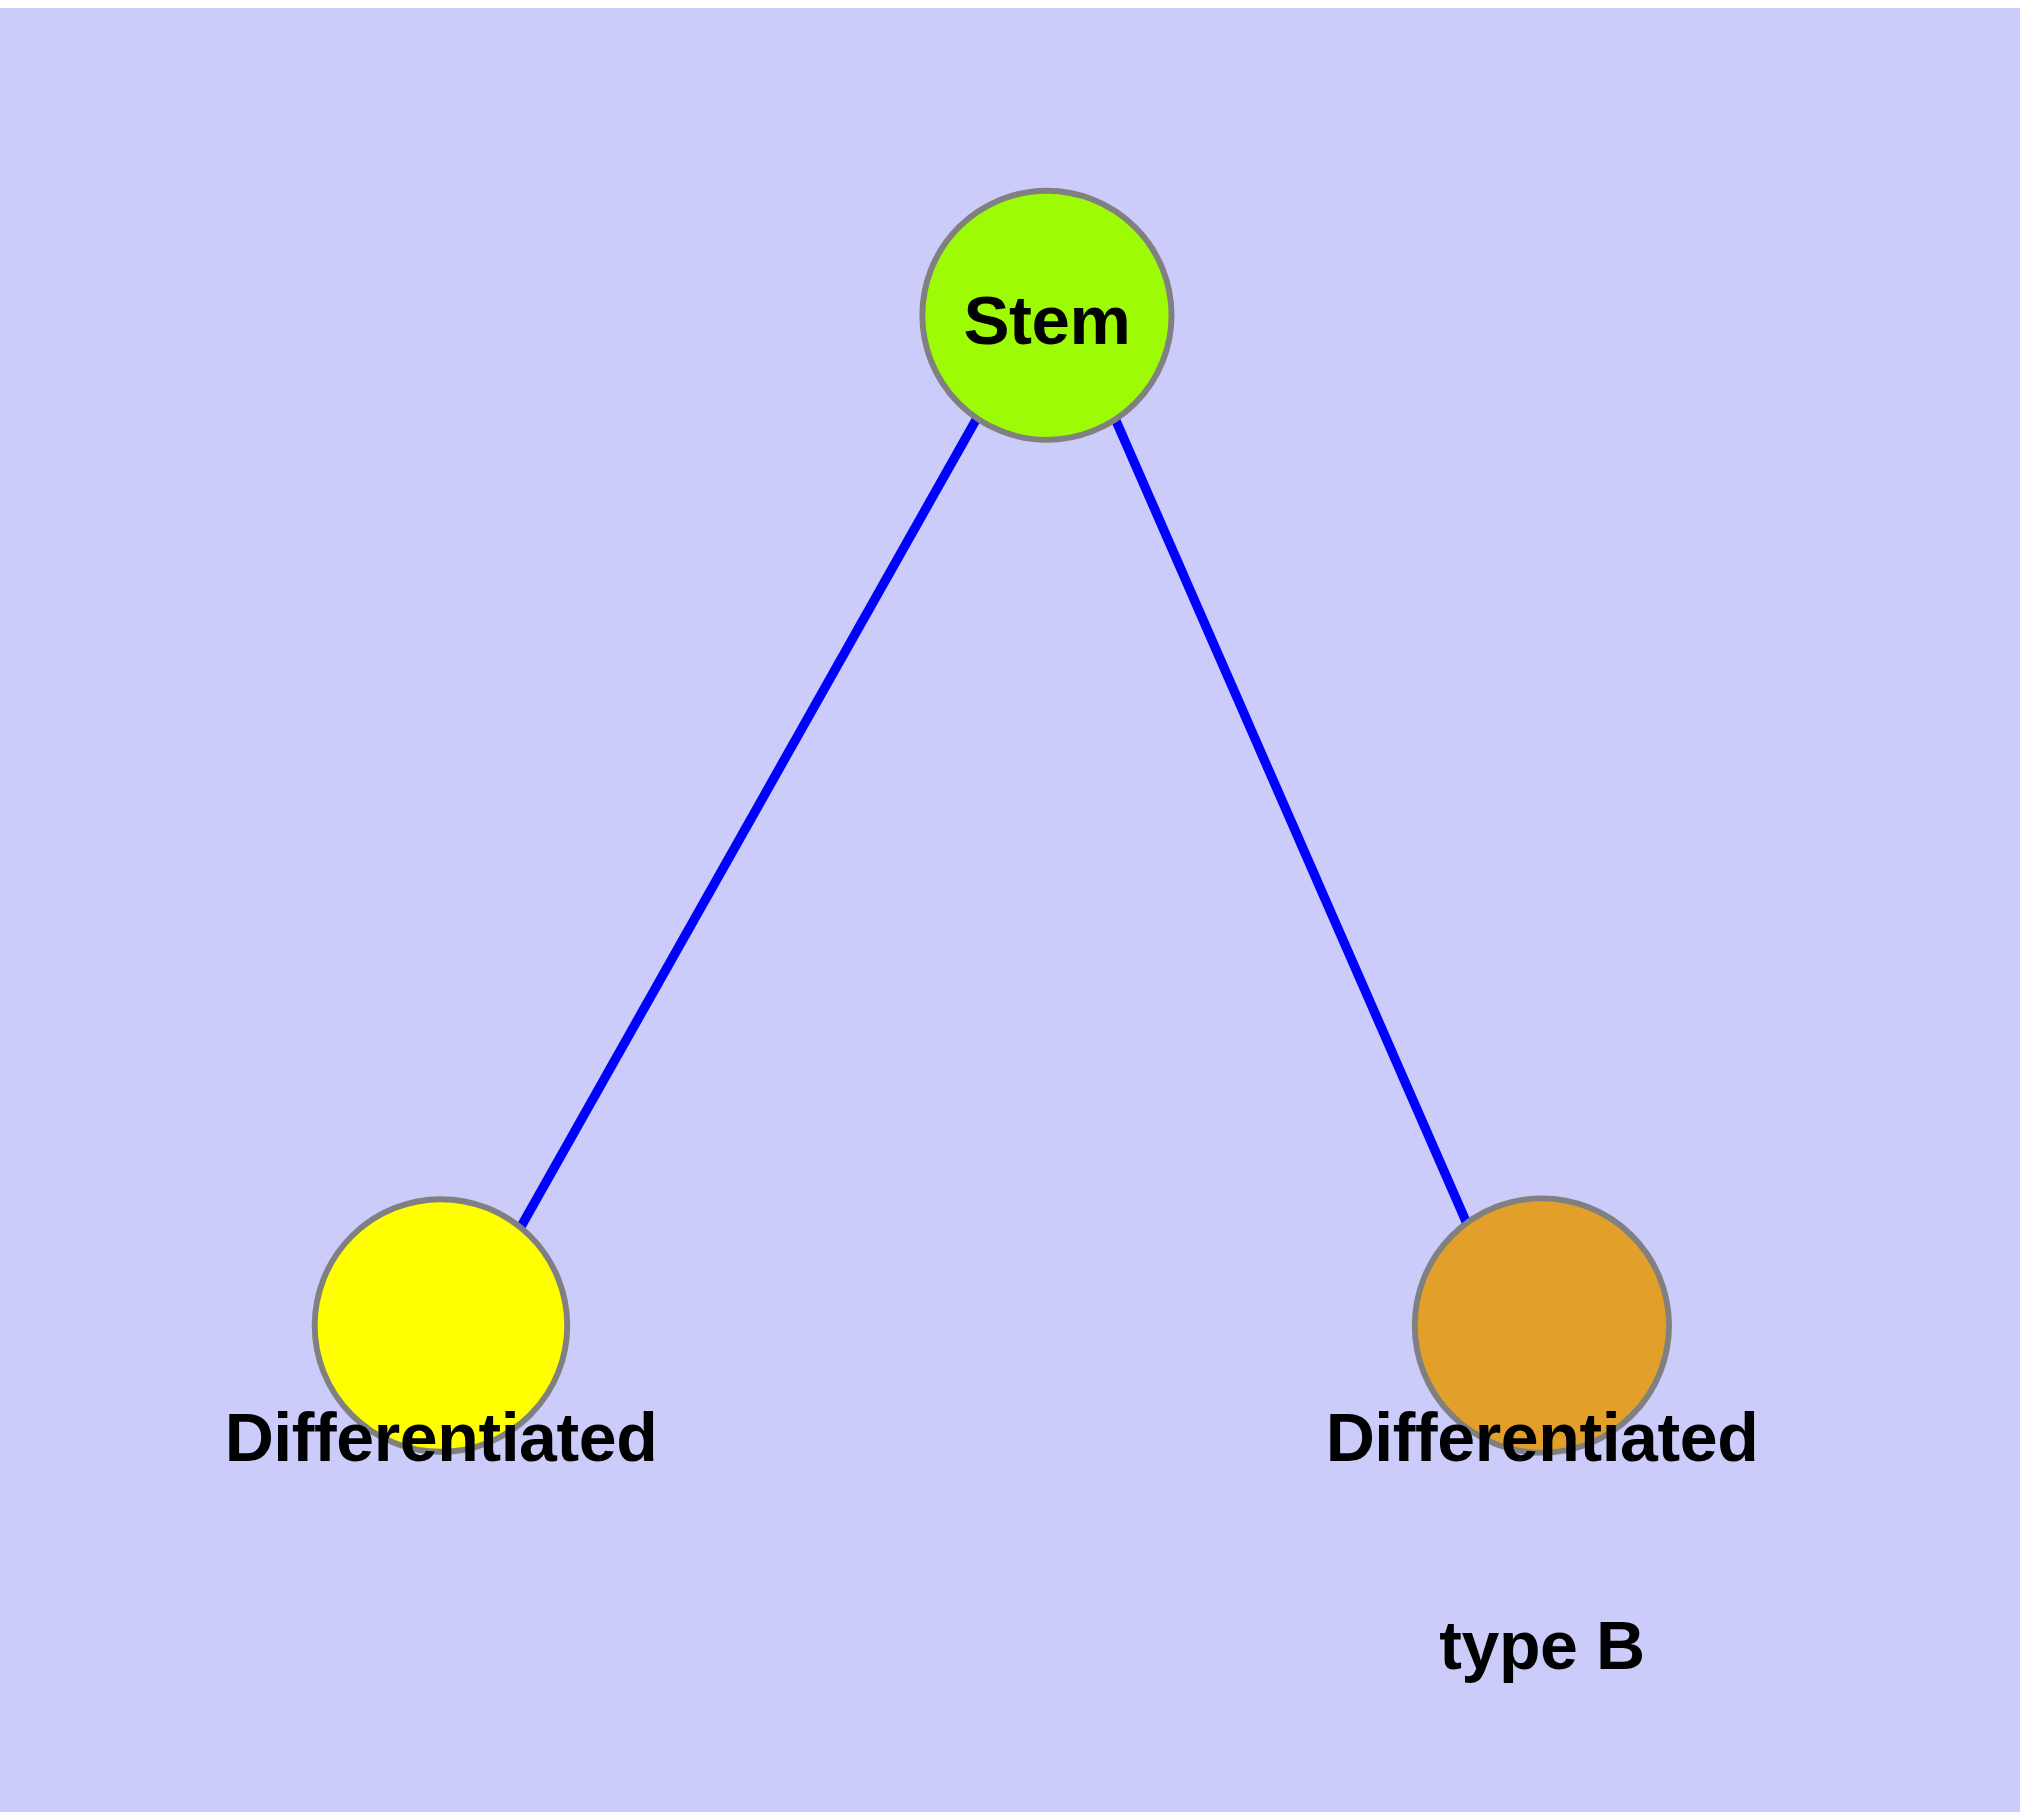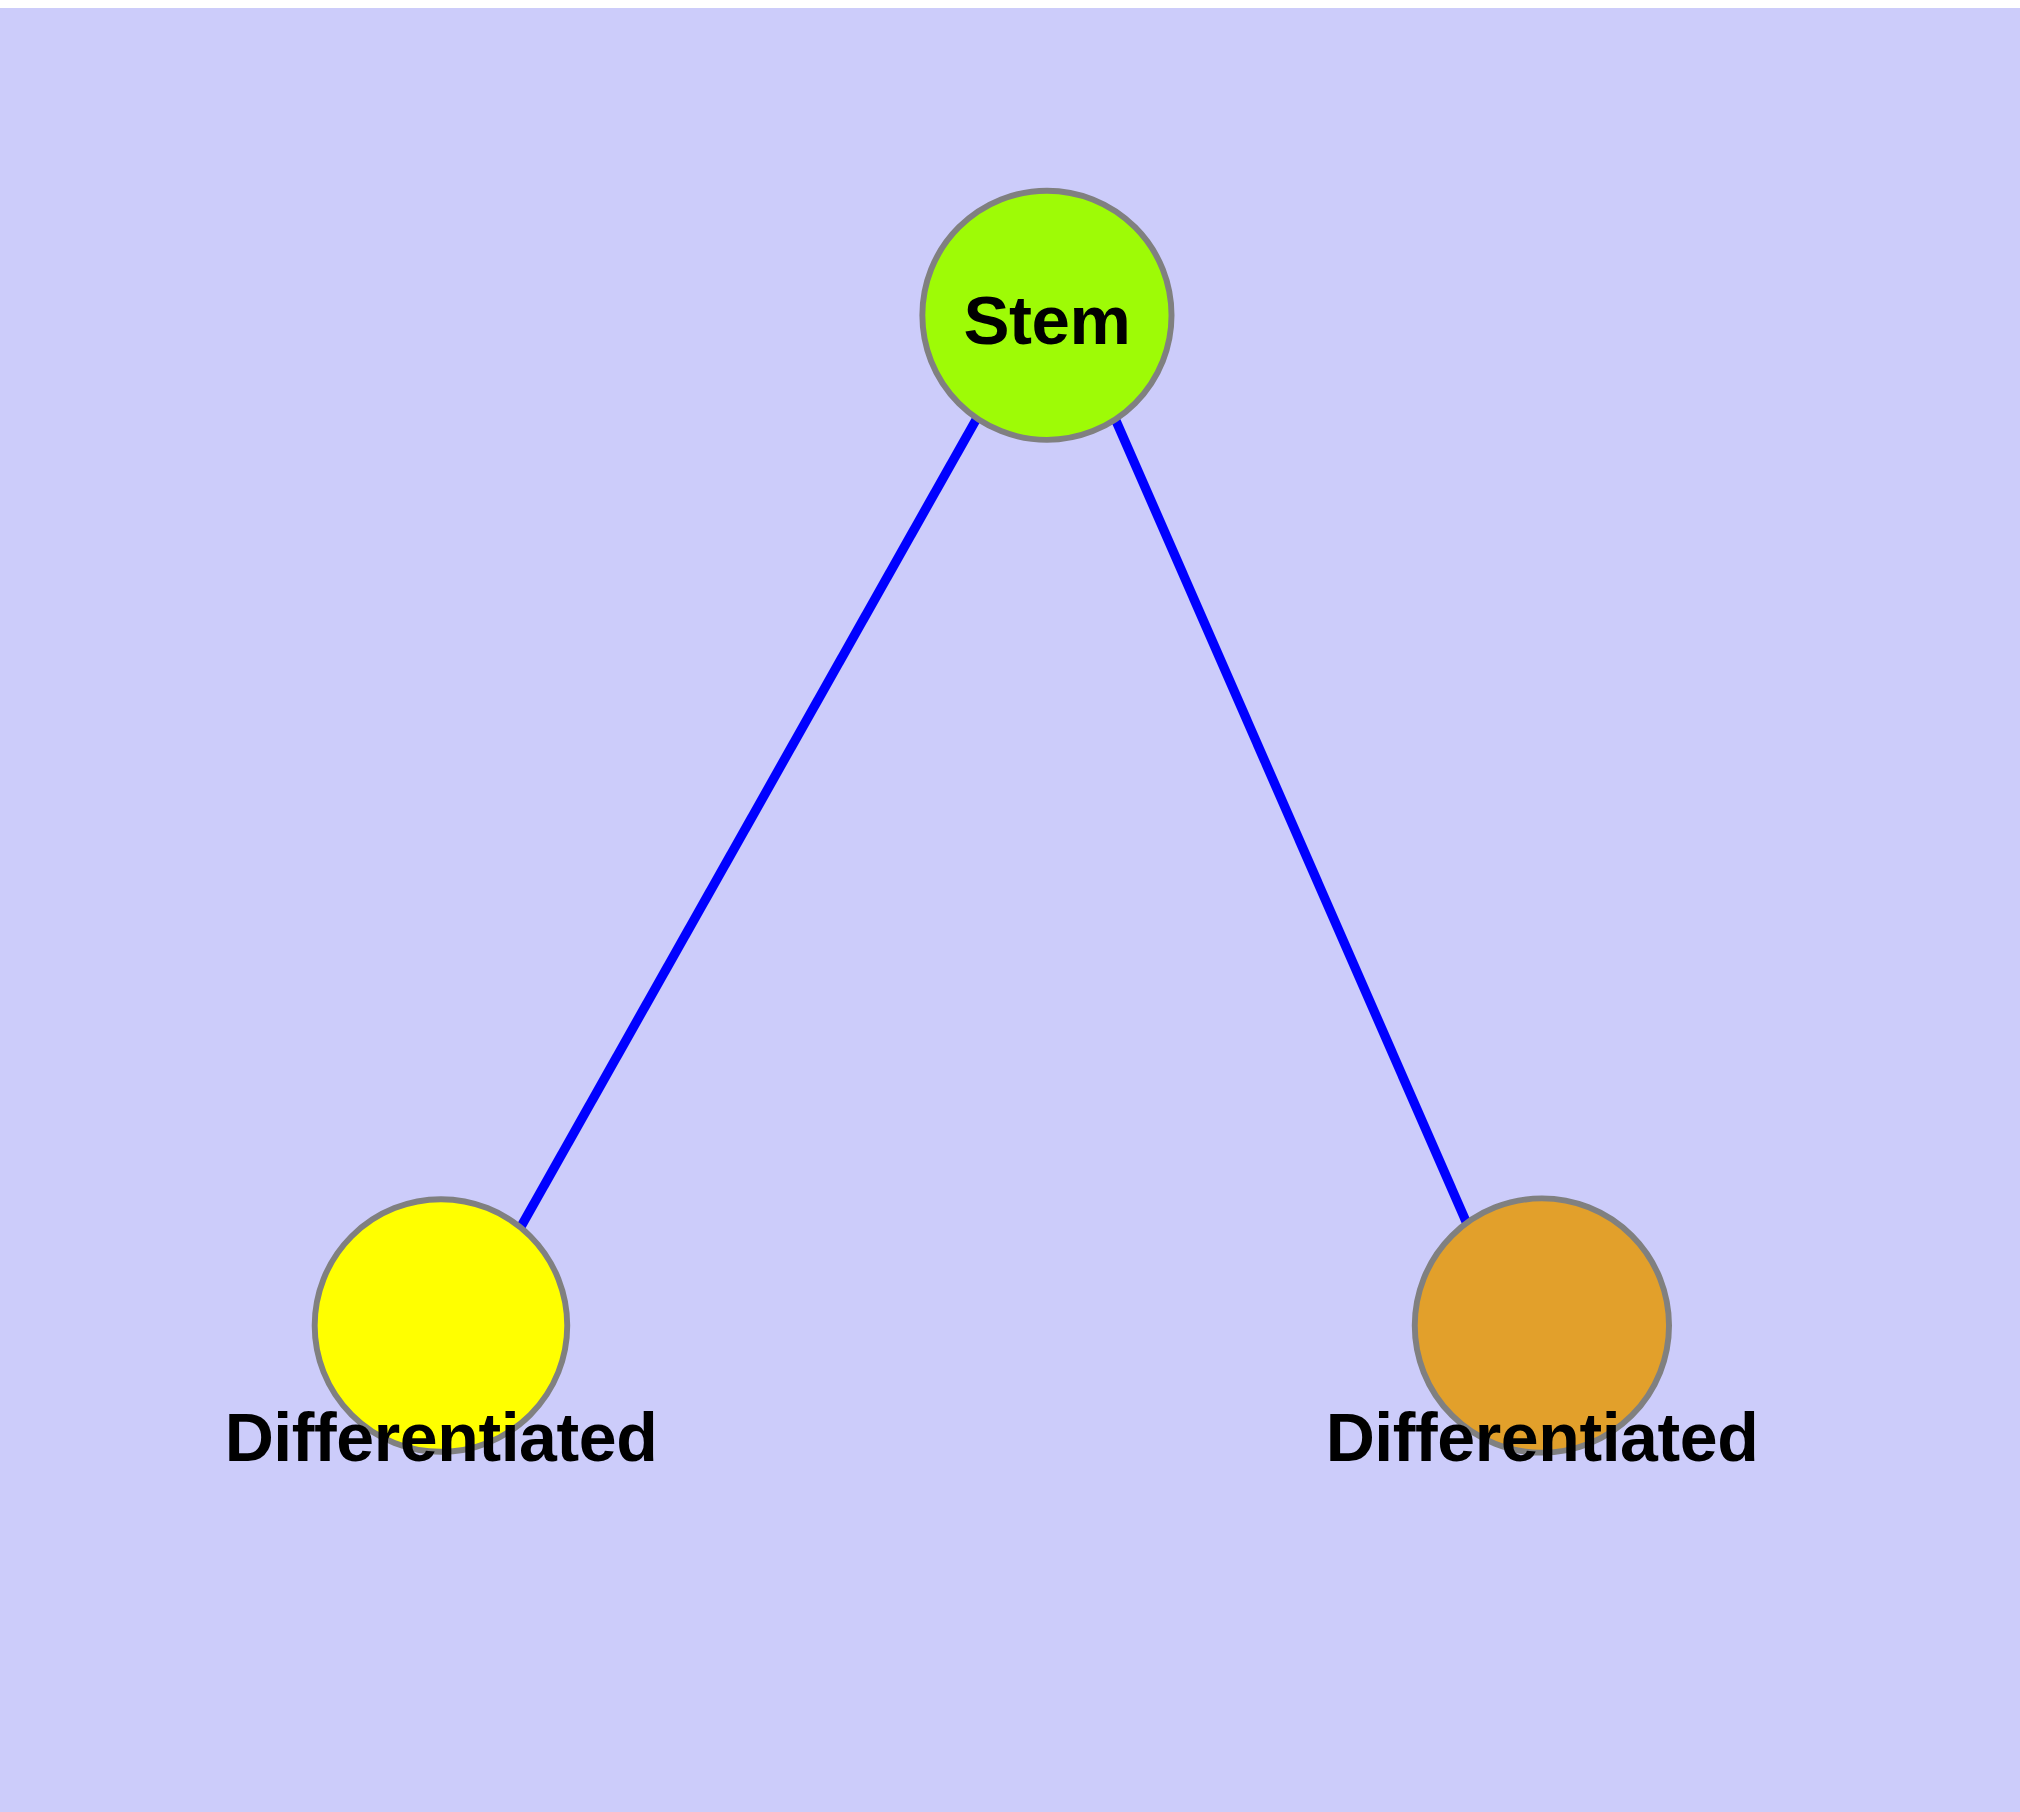--- a/index.html
+++ b/index.html
@@ -86,16 +86,17 @@
   </svg>
 
   <div class="node-label label-stem">Stem</div>
 
   <div class="node-label label-type-a">
     <div>Differentiated</div>
   </div>
 
   <div class="node-label label-type-b">
     <div>Differentiated</div>
+    <div>type B</div>
   </div>
 
 </div>
 
 
 </body></html>

